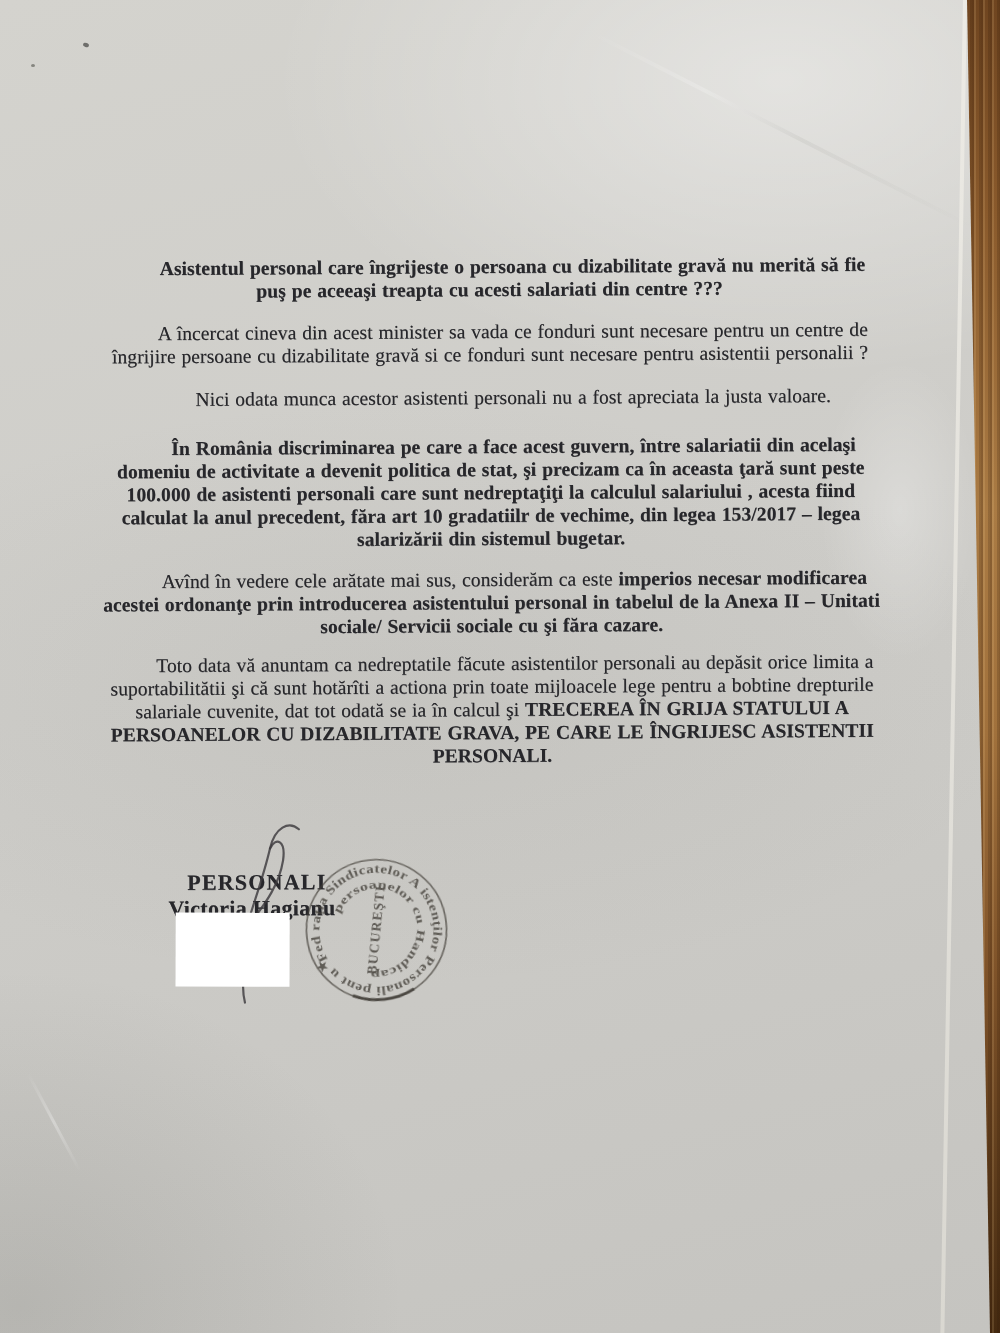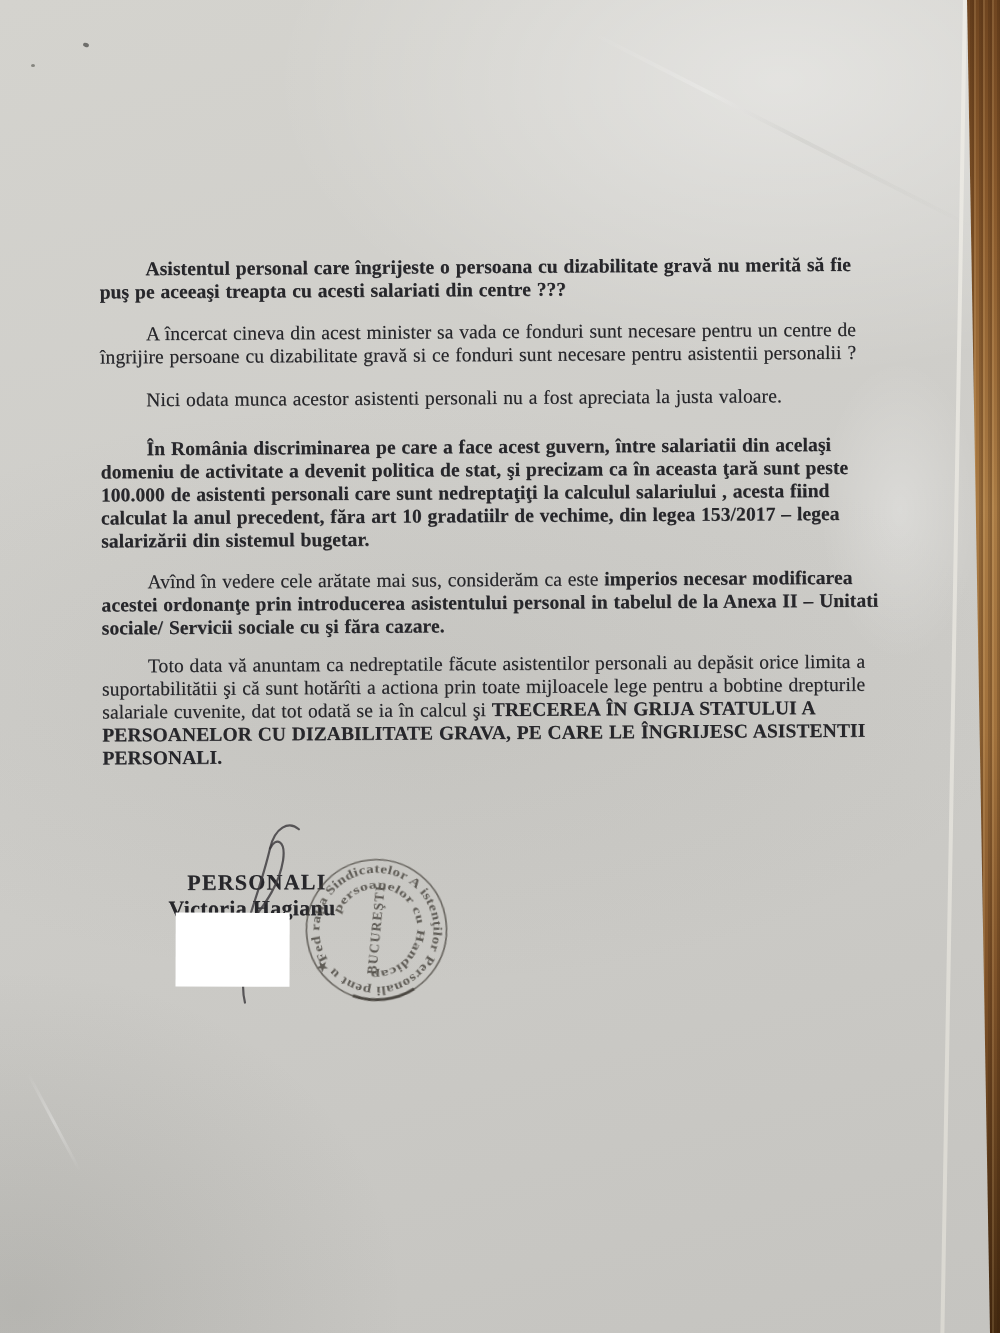--- a/index.html
+++ b/index.html
@@ -15,21 +15,21 @@
       linear-gradient(180deg,#6f4520 0%,#8a5a2c 16%,#aa7b44 38%,
         #a1713c 55%,#7d5128 74%,#5b3a1a 90%,#452a10 100%);}
 
   
   .paper{position:absolute;inset:0;
     clip-path:polygon(0 0,967px 0,990px 1333px,0 1333px);
     background:
       radial-gradient(820px 480px at 78% 6%, rgba(255,255,255,0.40), rgba(255,255,255,0) 62%),
       radial-gradient(640px 560px at 2% 98%, rgba(92,92,86,0.17), rgba(92,92,86,0) 60%),
       radial-gradient(900px 420px at 40% 52%, rgba(128,128,122,0.10), rgba(128,128,122,0) 70%),
-      linear-gradient(165deg,#d4d3ce 0%,#cecdc9 45%,#c5c4c0 100%);}
+      linear-gradient(165deg,#d4d3ce 0%,#cecdc9 45%,#c5c4c0 100%); text-align: center;}
   .paper::after{content:"";position:absolute;left:963px;top:-2px;width:4px;height:1340px;
     background:linear-gradient(180deg,#eeece6,#dcdad3);
     transform:rotate(0.97deg);transform-origin:0 0;opacity:.9;}
 
   .crease-top{position:absolute;left:590px;top:30px;width:430px;height:4px;
     transform:rotate(27deg);transform-origin:0 50%;opacity:.4;
     background:linear-gradient(90deg,rgba(255,255,255,0) 0%,rgba(255,255,255,0.5) 30%,
       rgba(110,110,104,0.22) 55%,rgba(255,255,255,0) 100%);}
   .crease-left{position:absolute;left:28px;top:1072px;width:110px;height:3px;
     transform:rotate(62deg);transform-origin:0 50%;opacity:.55;

